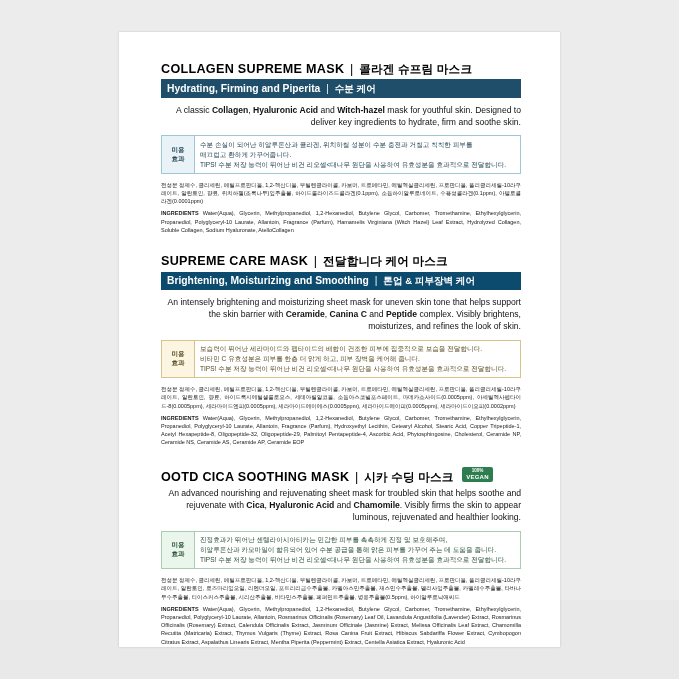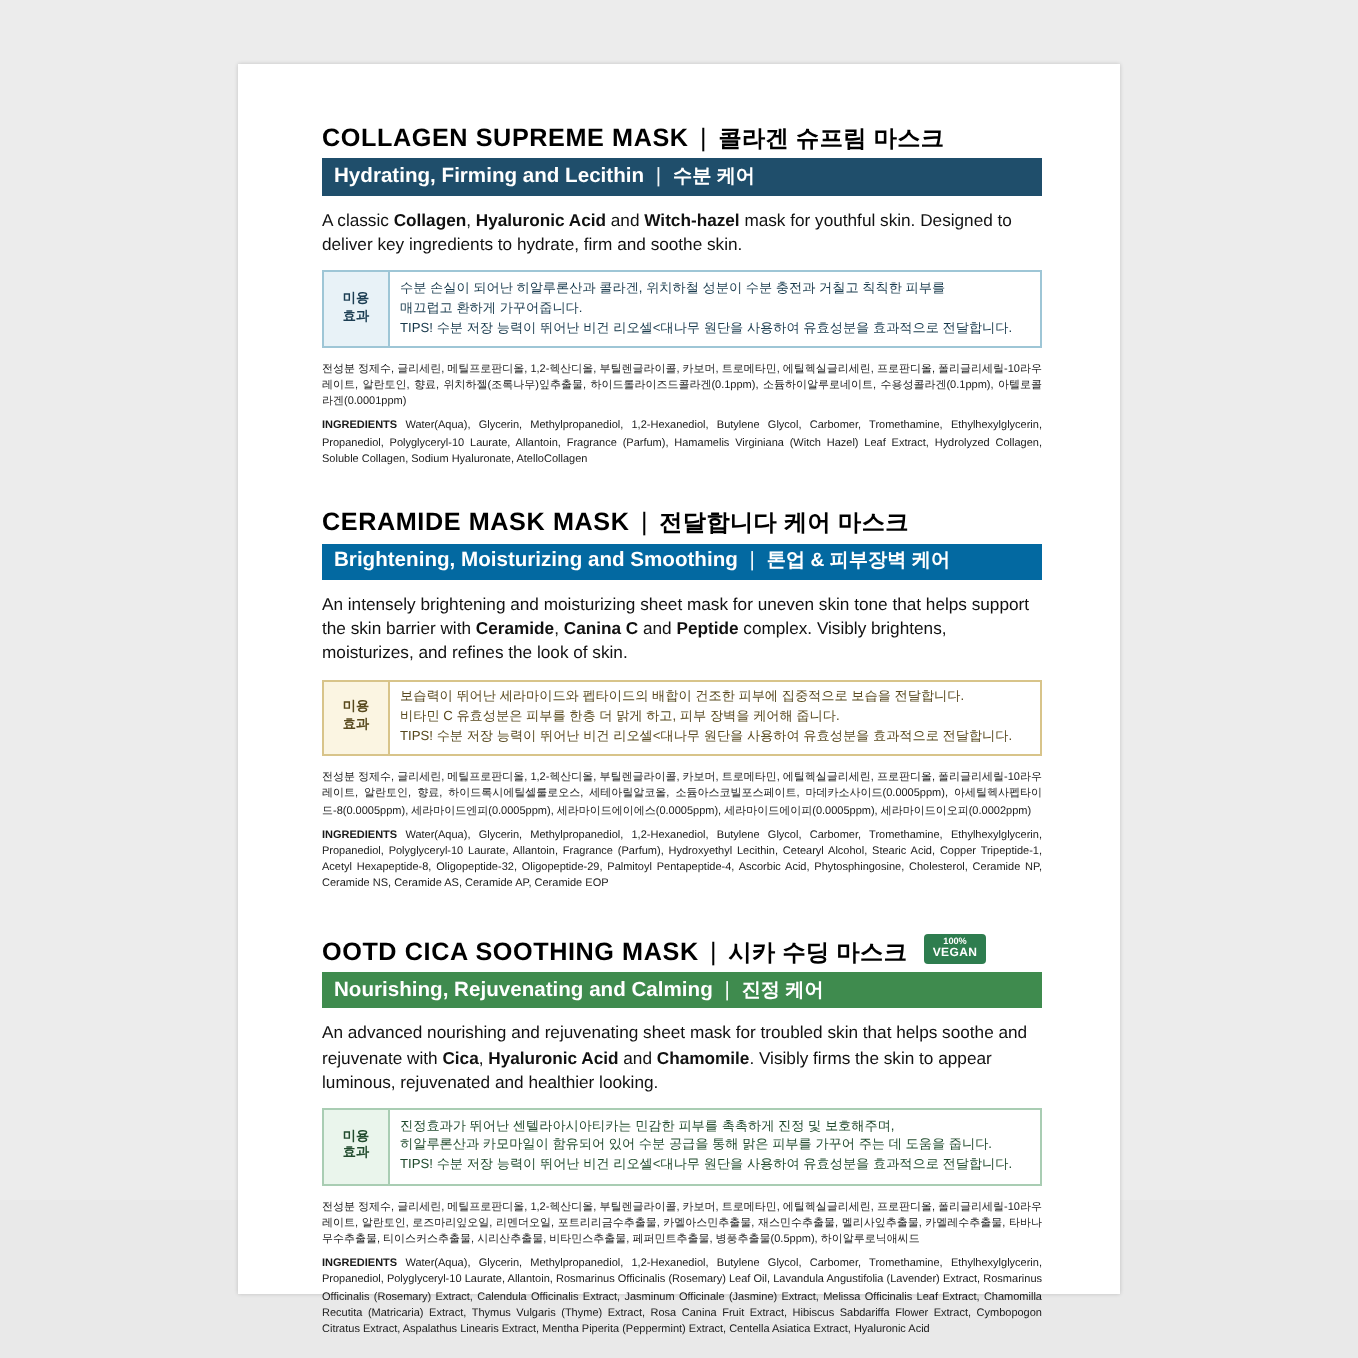--- a/index.html
+++ b/index.html
@@ -71,20 +71,21 @@
     line-height: 1.3;
     white-space: nowrap;
   }
   .banner .sep { font-weight: normal; padding: 0 3px; opacity: 0.95; }
   .banner .ko { font-size: 9.6px; text-align: center; }
   .desc {
     font-size: 8.6px;
     line-height: 1.42;
     color: #111;
     margin-bottom: 7px;
+    text-align: right;
   }
   .desc b { font-weight: bold; }
   
   .tipbox {
     display: flex;
     border: 1px solid #9ec6d6;
     margin-bottom: 7px;
   }
   .tipbox .label {
     flex: 0 0 30px;
@@ -138,21 +139,21 @@
   <div class="sheet">
     <div class="content">
 
       <div class="product">
         <div class="prod-title">
           <span class="en">COLLAGEN SUPREME MASK</span>
           <span class="sep">|</span>
           <span class="ko">콜라겐 슈프림 마스크</span>
         </div>
         <div class="banner" style="background:#1f4e6b">
-          <span>Hydrating, Firming and Lecithin</span>
+          <span>Hydrating, Firming and Piperita</span>
           <span class="sep">|</span>
           <span class="ko">수분 케어</span>
         </div>
         <div class="desc">A classic <b>Collagen</b>, <b>Hyaluronic Acid</b> and <b>Witch-hazel</b> mask for youthful skin. Designed to deliver key ingredients to hydrate, firm and soothe skin.</div>
         <div class="tipbox">
           <div class="label">
             <span>미용</span>
             <span>효과</span>
           </div>
           <div class="body">
@@ -164,25 +165,25 @@
         <div class="fineprint">전성분 정제수, 글리세린, 메틸프로판디올, 1,2-헥산디올, 부틸렌글라이콜, 카보머, 트로메타민, 에틸헥실글리세린, 프로판디올, 폴리글리세릴-10라우레이트, 알란토인, 향료, 위치하젤(조록나무)잎추출물, 하이드롤라이즈드콜라겐(0.1ppm), 소듐하이알루로네이트, 수용성콜라겐(0.1ppm), 아텔로콜라겐(0.0001ppm)</div>
         <div class="ingredients">
           <span class="hdr">INGREDIENTS </span><span>Water(Aqua), Glycerin, Methylpropanediol, 1,2-Hexanediol, Butylene Glycol, Carbomer, Tromethamine, Ethylhexylglycerin, Propanediol, Polyglyceryl-10 Laurate, Allantoin, Fragrance (Parfum), Hamamelis Virginiana (Witch Hazel) Leaf Extract, Hydrolyzed Collagen, Soluble Collagen, Sodium Hyaluronate, AtelloCollagen</span>
         </div>
       </div>
 
       <div class="sp-lg"></div>
 
       <div class="product">
         <div class="prod-title">
-          <span class="en">CERAMIDE MASK MASK</span>
+          <span class="en">SUPREME CARE MASK</span>
           <span class="sep">|</span>
           <span class="ko">전달합니다 케어 마스크</span>
         </div>
-        <div class="banner" style="background:#0369a1">
+        <div class="banner" style="background:#0c4a6e">
           <span>Brightening, Moisturizing and Smoothing</span>
           <span class="sep">|</span>
           <span class="ko">톤업 &amp; 피부장벽 케어</span>
         </div>
         <div class="desc">An intensely brightening and moisturizing sheet mask for uneven skin tone that helps support the skin barrier with <b>Ceramide</b>, <b>Canina C</b> and <b>Peptide</b> complex. Visibly brightens, moisturizes, and refines the look of skin.</div>
         <div class="tipbox yellow">
           <div class="label">
             <span>미용</span>
             <span>효과</span>
           </div>
@@ -203,25 +204,20 @@
       <div class="product">
         <div class="prod-title">
           <span class="en">OOTD CICA SOOTHING MASK</span>
           <span class="sep">|</span>
           <span class="ko">시카 수딩 마스크</span>
           <span class="vegan-badge">
             <span class="top">100%</span>
             <span>VEGAN</span>
           </span>
         </div>
-        <div class="banner" style="background:#3f8b4e">
-          <span>Nourishing, Rejuvenating and Calming</span>
-          <span class="sep">|</span>
-          <span class="ko">진정 케어</span>
-        </div>
         <div class="desc">An advanced nourishing and rejuvenating sheet mask for troubled skin that helps soothe and rejuvenate with <b>Cica</b>, <b>Hyaluronic Acid</b> and <b>Chamomile</b>. Visibly firms the skin to appear luminous, rejuvenated and healthier looking.</div>
         <div class="tipbox green">
           <div class="label">
             <span>미용</span>
             <span>효과</span>
           </div>
           <div class="body">
             <span class="tipline">진정효과가 뛰어난 센텔라아시아티카는 민감한 피부를 촉촉하게 진정 및 보호해주며,</span>
             <span class="tipline">히알루론산과 카모마일이 함유되어 있어 수분 공급을 통해 맑은 피부를 가꾸어 주는 데 도움을 줍니다.</span>
             <span class="tipline">TIPS! 수분 저장 능력이 뛰어난 비건 리오셀&lt;대나무 원단을 사용하여 유효성분을 효과적으로 전달합니다.</span>

